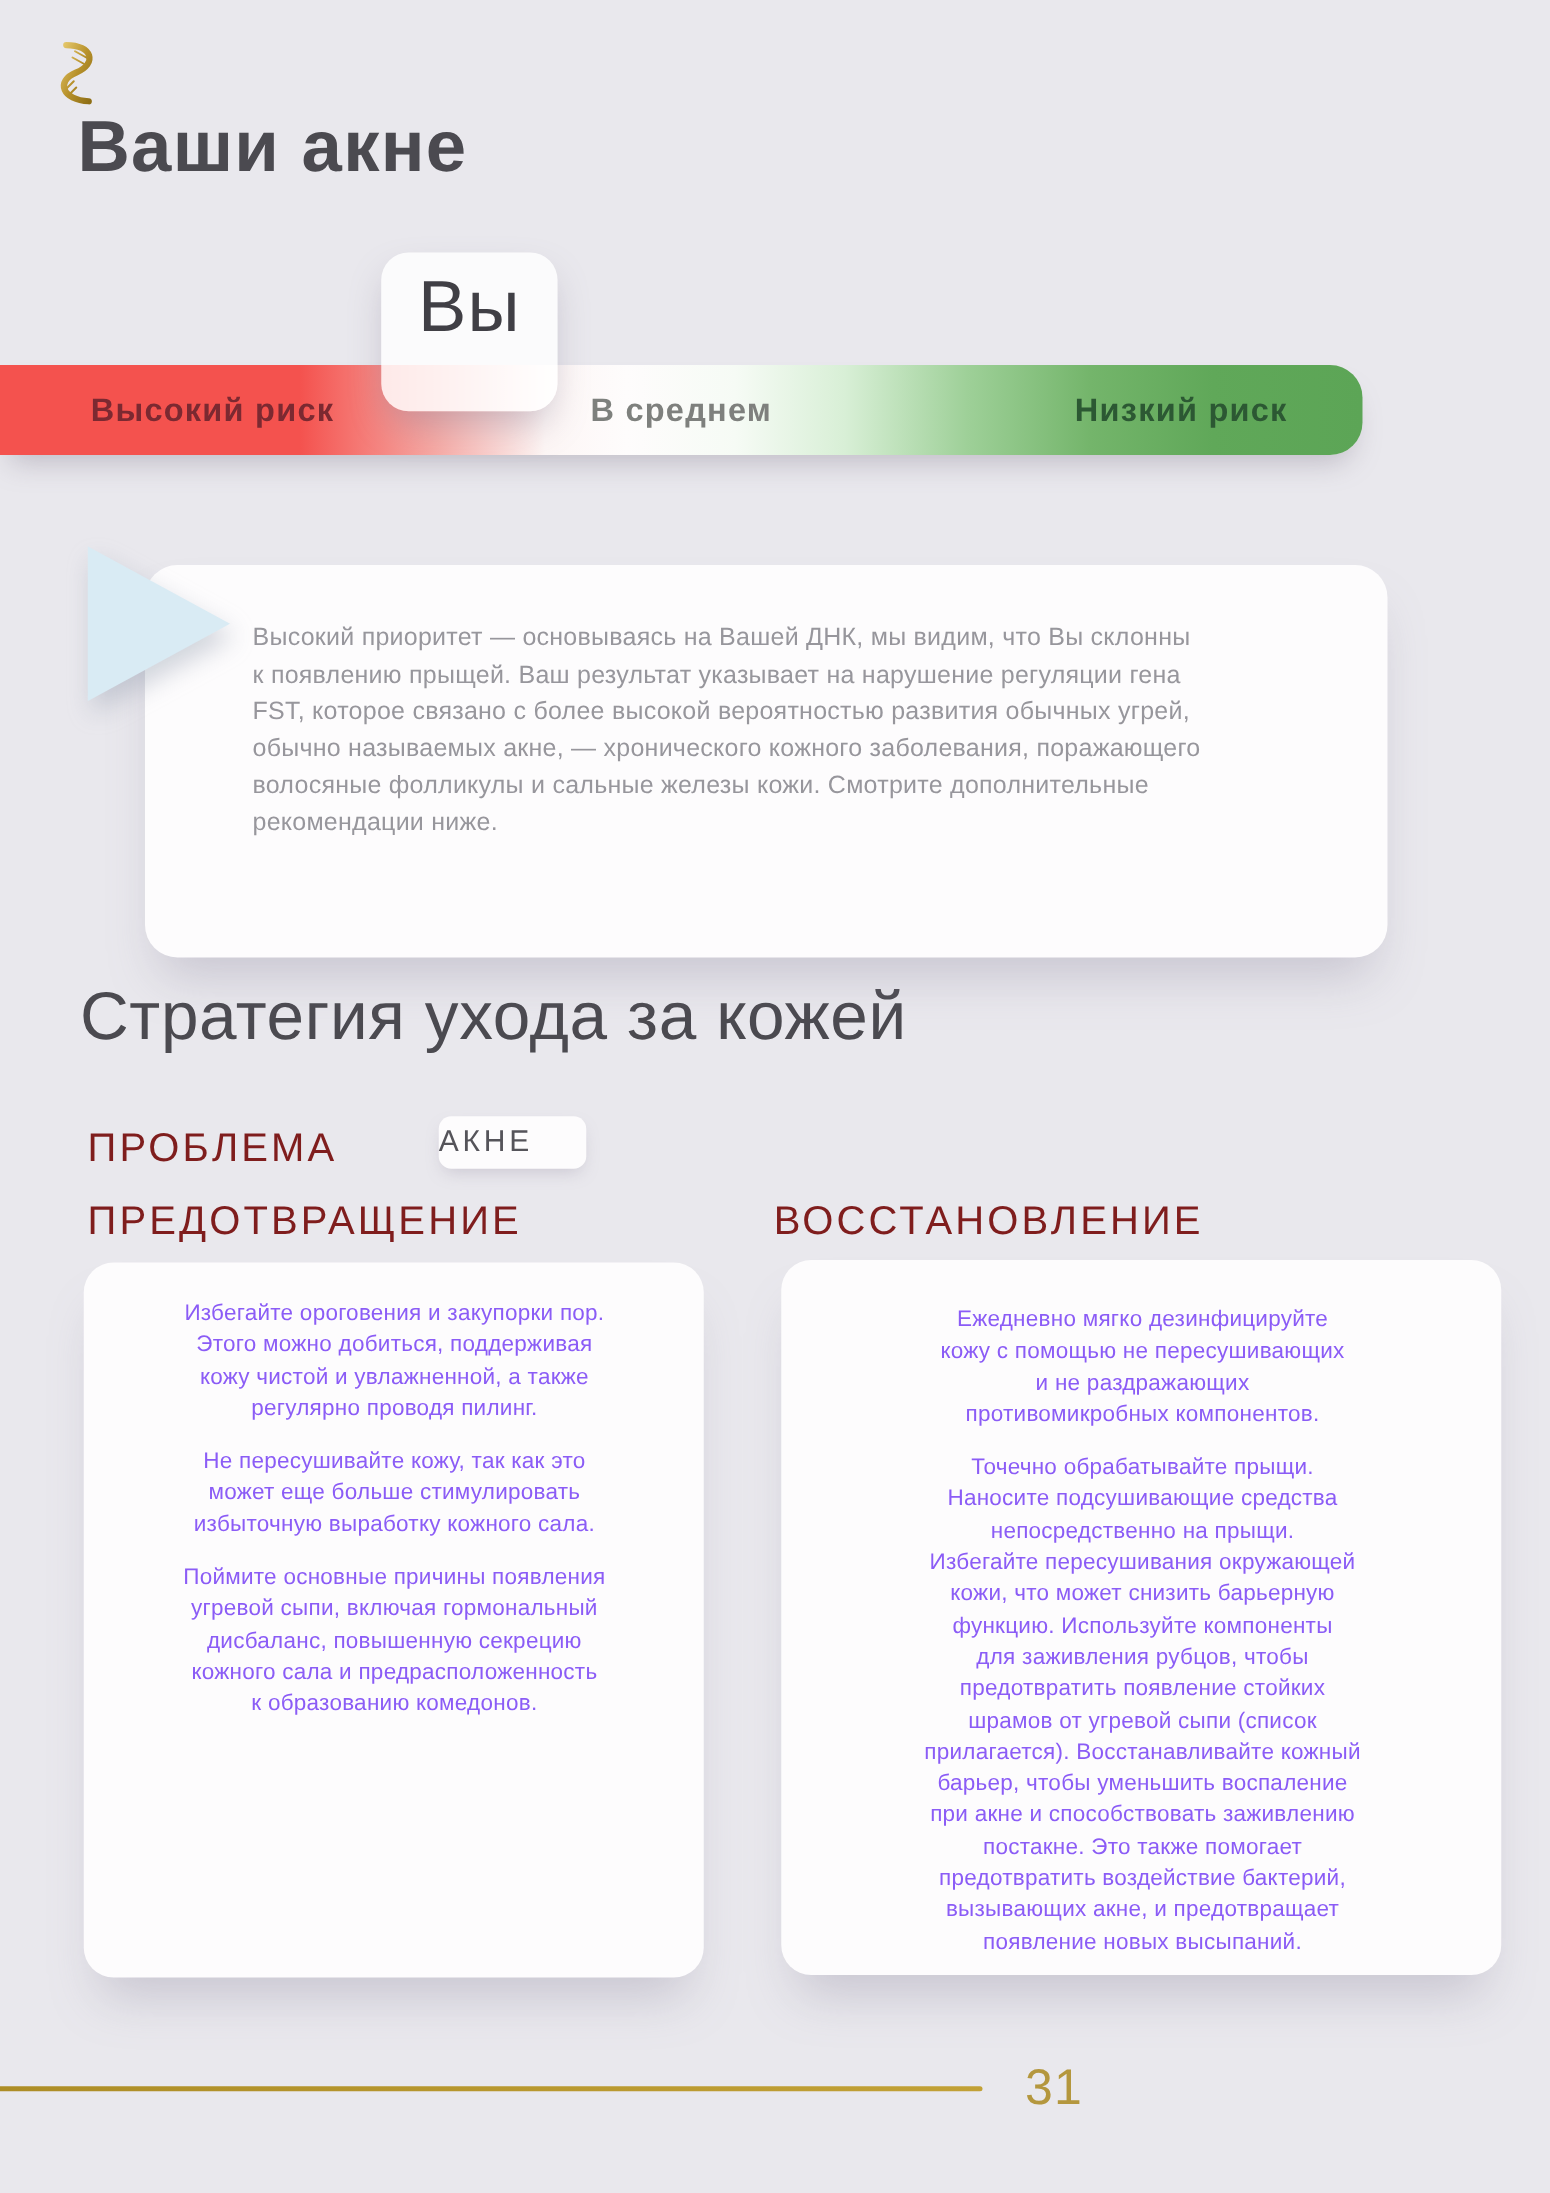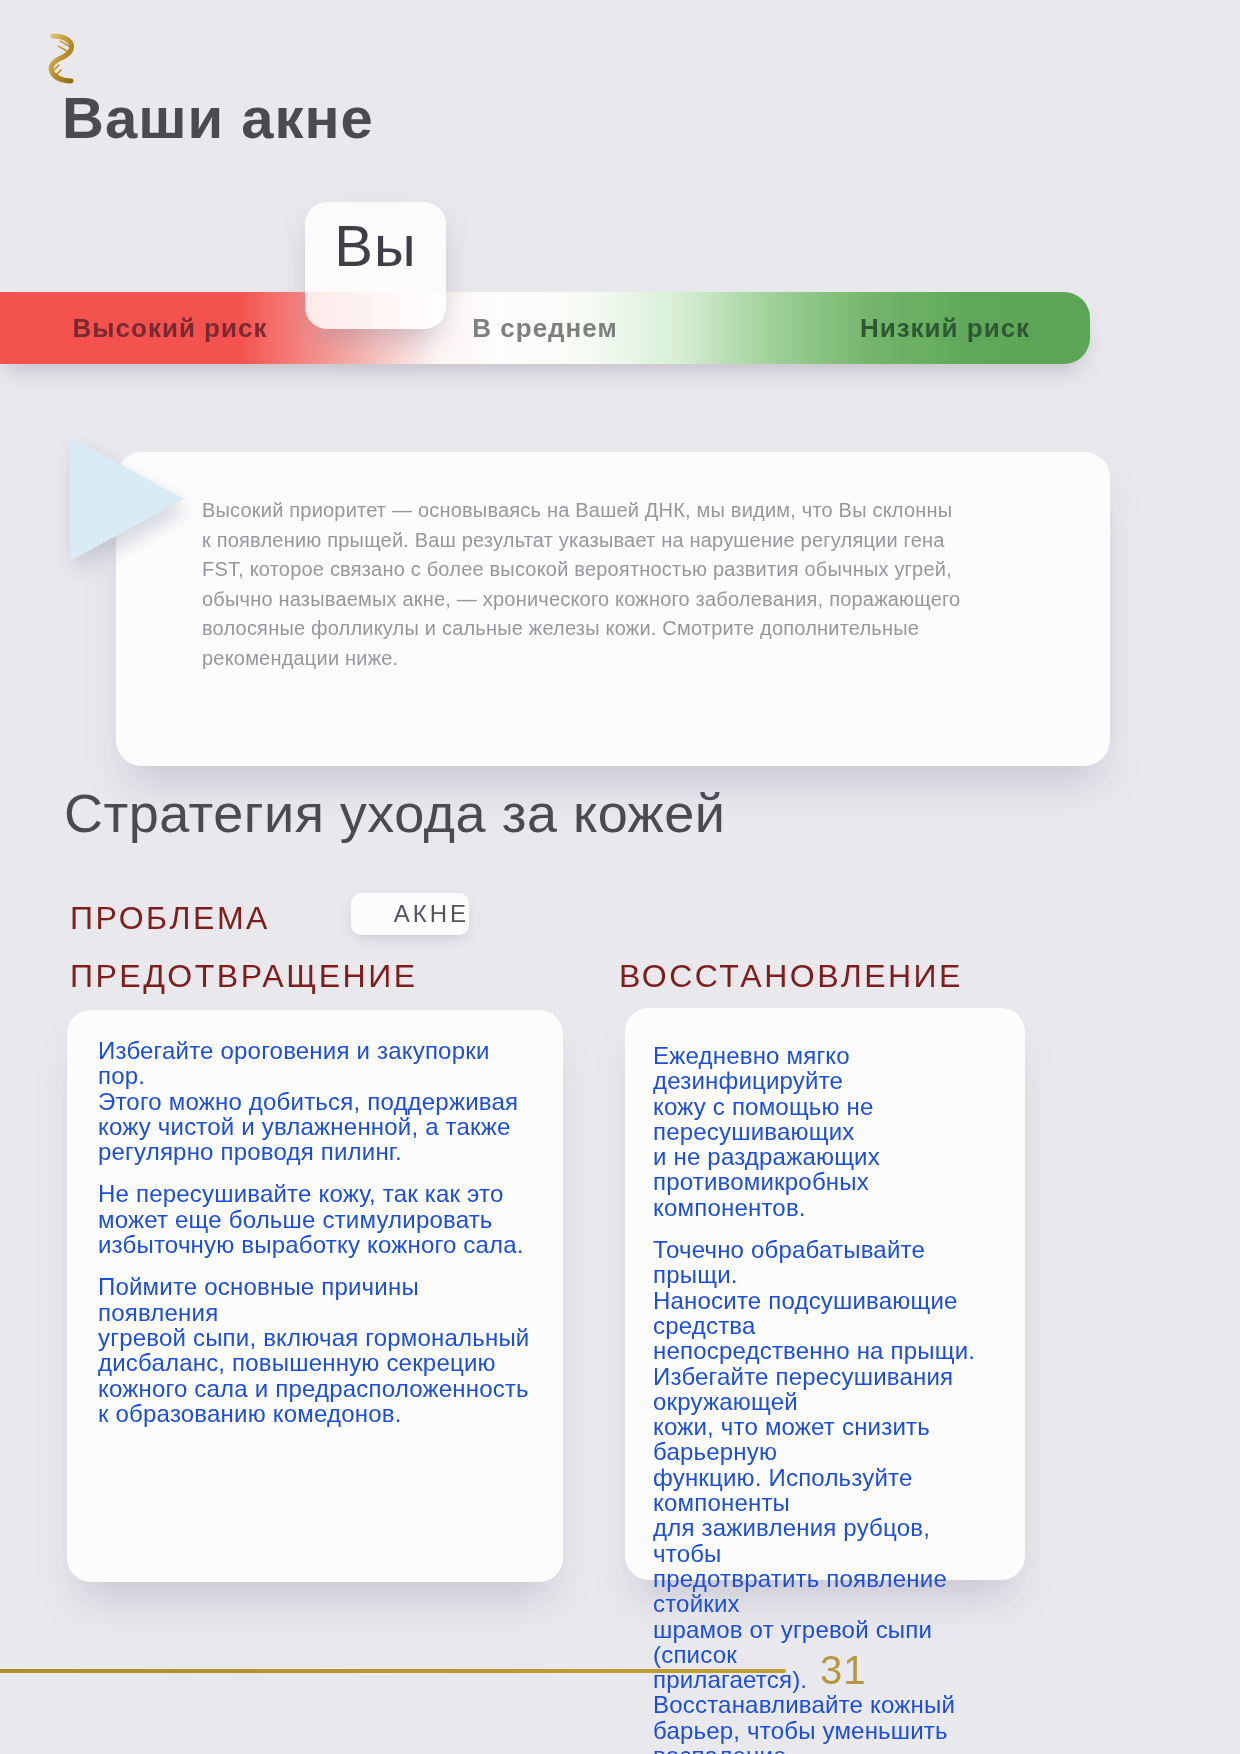--- a/index.html
+++ b/index.html
@@ -82,39 +82,39 @@
   }
   .section-label{
     font-size:32px;font-weight:300;letter-spacing:2.5px;
     color:#7f1d1d;white-space:nowrap;
   }
   #problem-label{left:70px;top:900px;}
   #problem-badge{
     left:351px;top:893px;width:118px;height:42px;
     background:#fdfcfd;border-radius:10px;
     box-shadow:0 6px 14px -4px rgba(140,132,155,.35);
-    display:flex;align-items:center;justify-content:flex-end;
+    display:flex;align-items:center;justify-content:flex-start;
   }
   #problem-badge span{
     font-size:24px;font-weight:300;letter-spacing:3px;color:#55545a;
   }
   #col-head-prevention{left:70px;top:958px;}
   #col-head-recovery{left:619px;top:958px;}
 
   .strategy-card{
     background:#fdfcfd;border-radius:24px;
     box-shadow:0 28px 40px -14px rgba(138,132,155,.35);
     box-sizing:border-box;
   }
   #prevention-card{left:67px;top:1010px;width:496px;height:572px;padding:28px 30px 0 31px;}
-  #recovery-card{left:625px;top:1008px;width:400px;height:572px;padding:35px 26px 0 28px;}
+  #recovery-card{left:625px;top:1008px;width:576px;height:572px;padding:35px 26px 0 28px;}
   .strategy-card p{
     margin:0 0 17px 0;white-space:pre-line;
-    font-size:24px;line-height:25.3px;
-    color:#1d4ed8;letter-spacing:.2px;
+    font-size:18px;line-height:25.3px;
+    color:#8b5cf6;letter-spacing:.2px;text-align:center;
   }
 
   
   #footer-divider{
     left:0;top:1669px;width:786px;height:4px;
     background:linear-gradient(90deg,#ad8d26,#c2a136);
     border-radius:0 2px 2px 0;
   }
   #page-number{
     left:820px;top:1648px;

